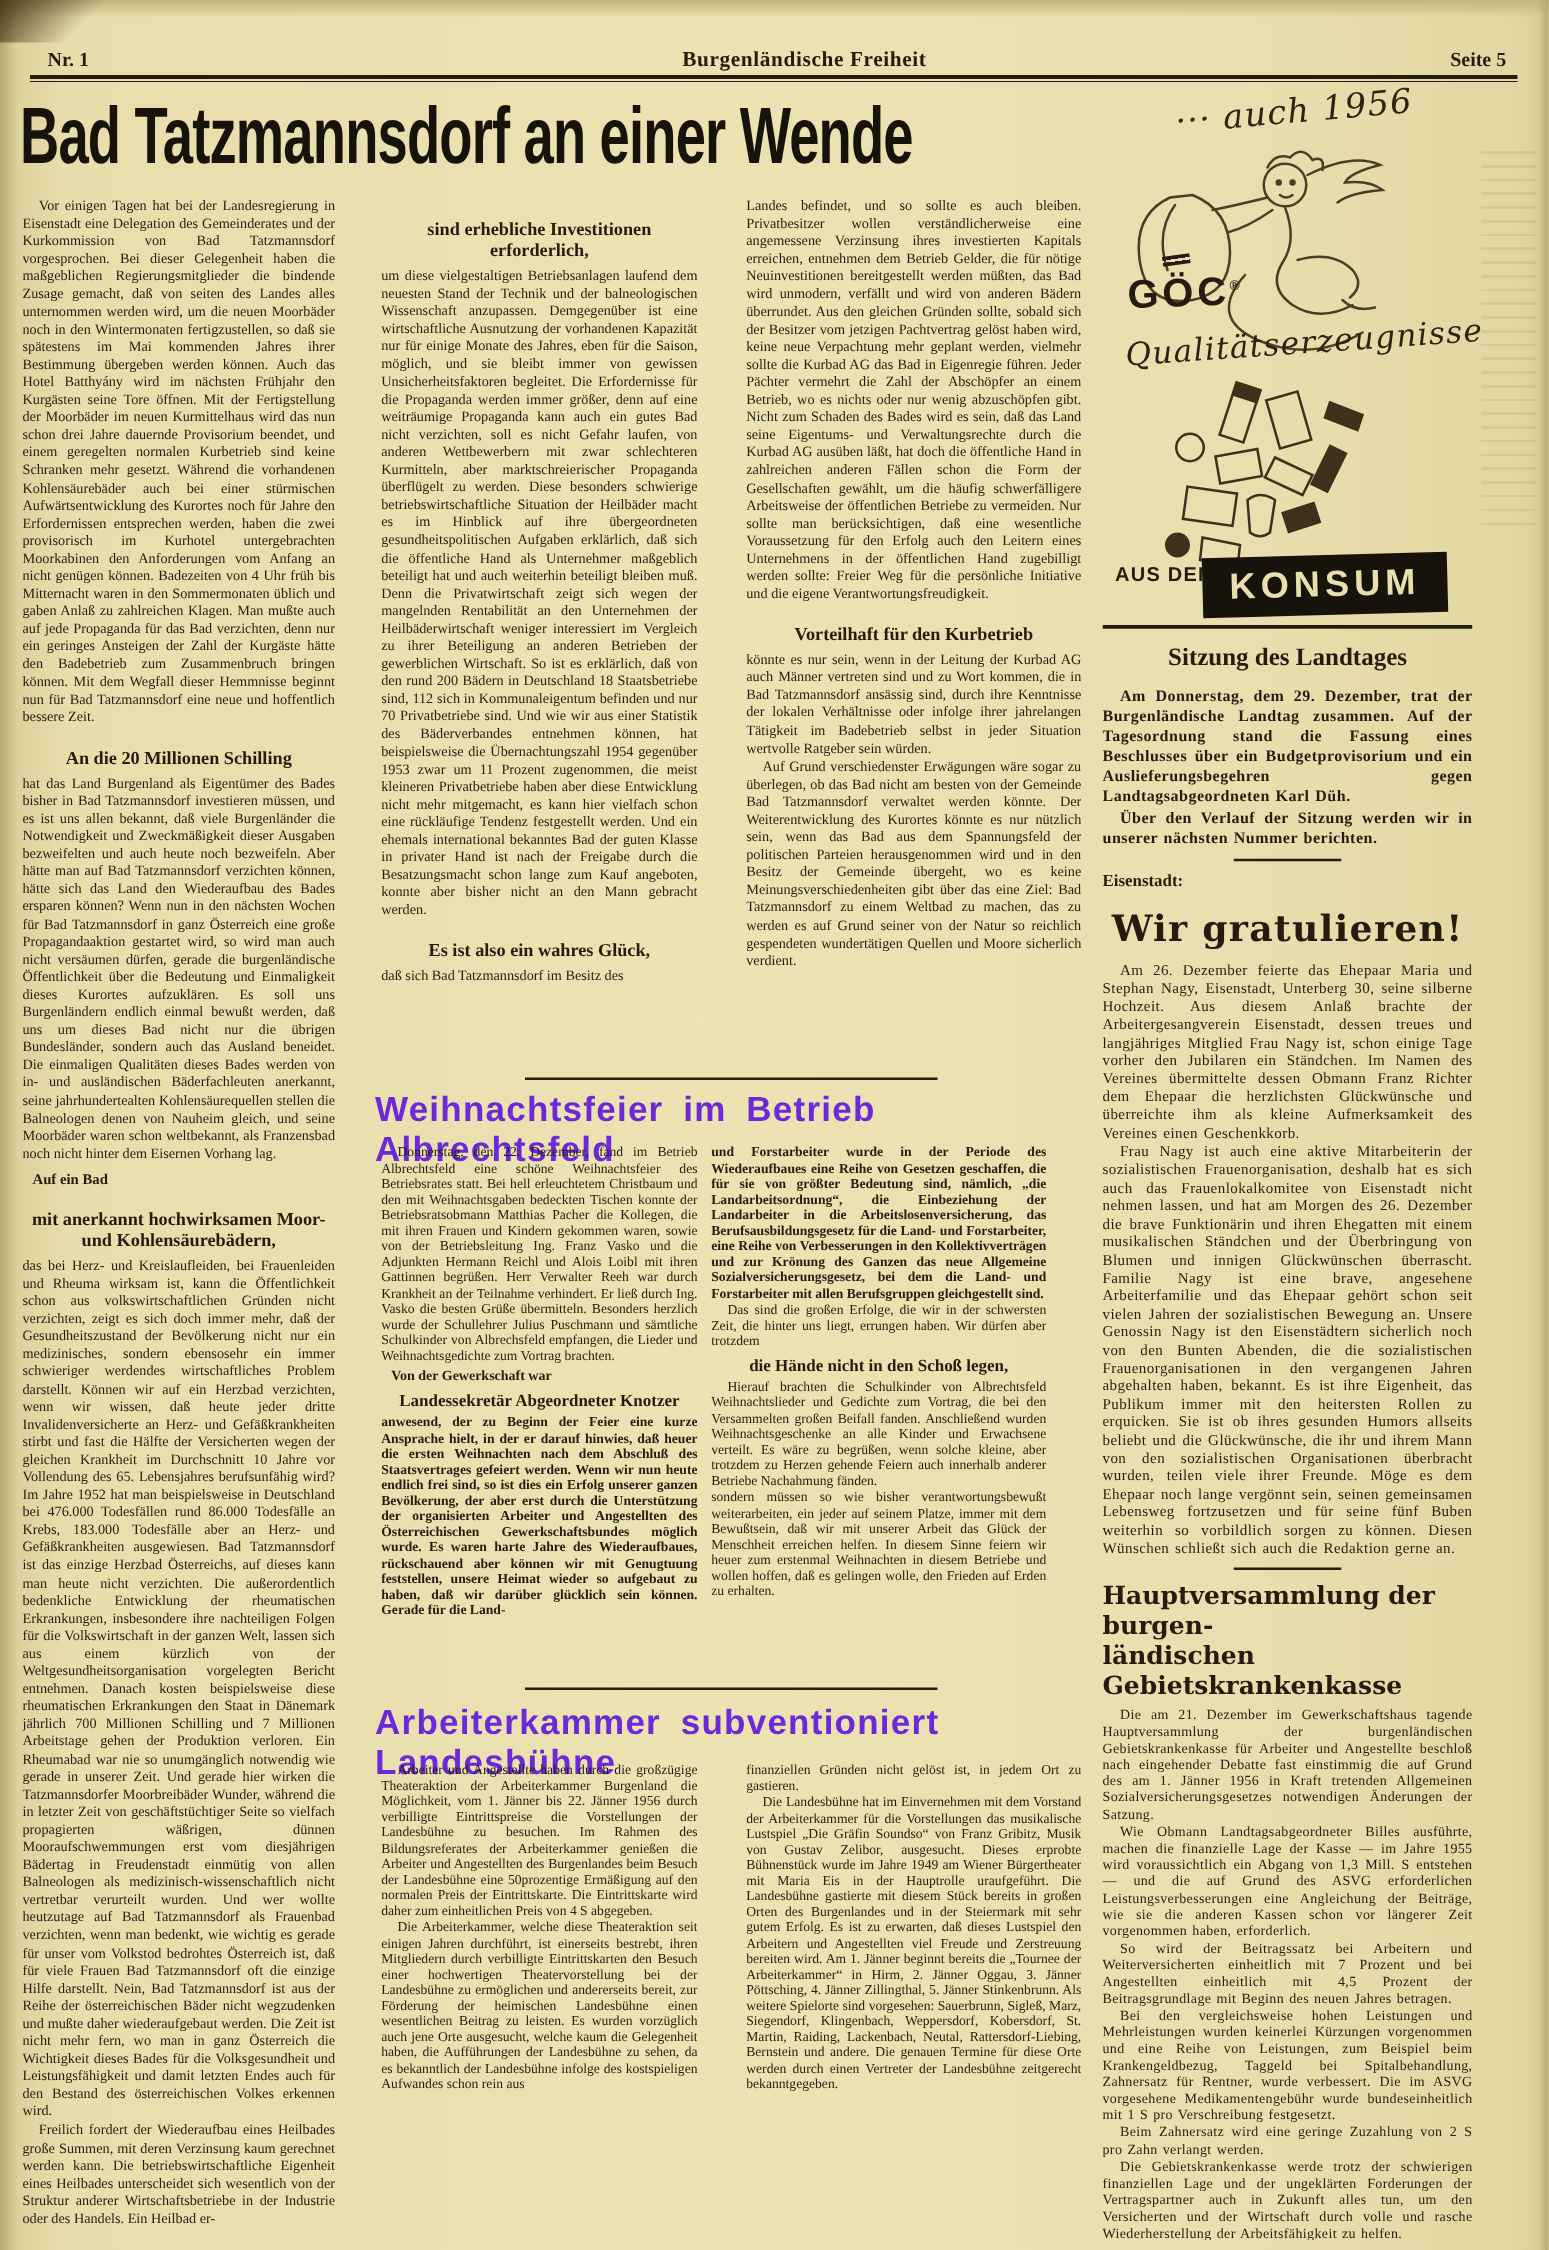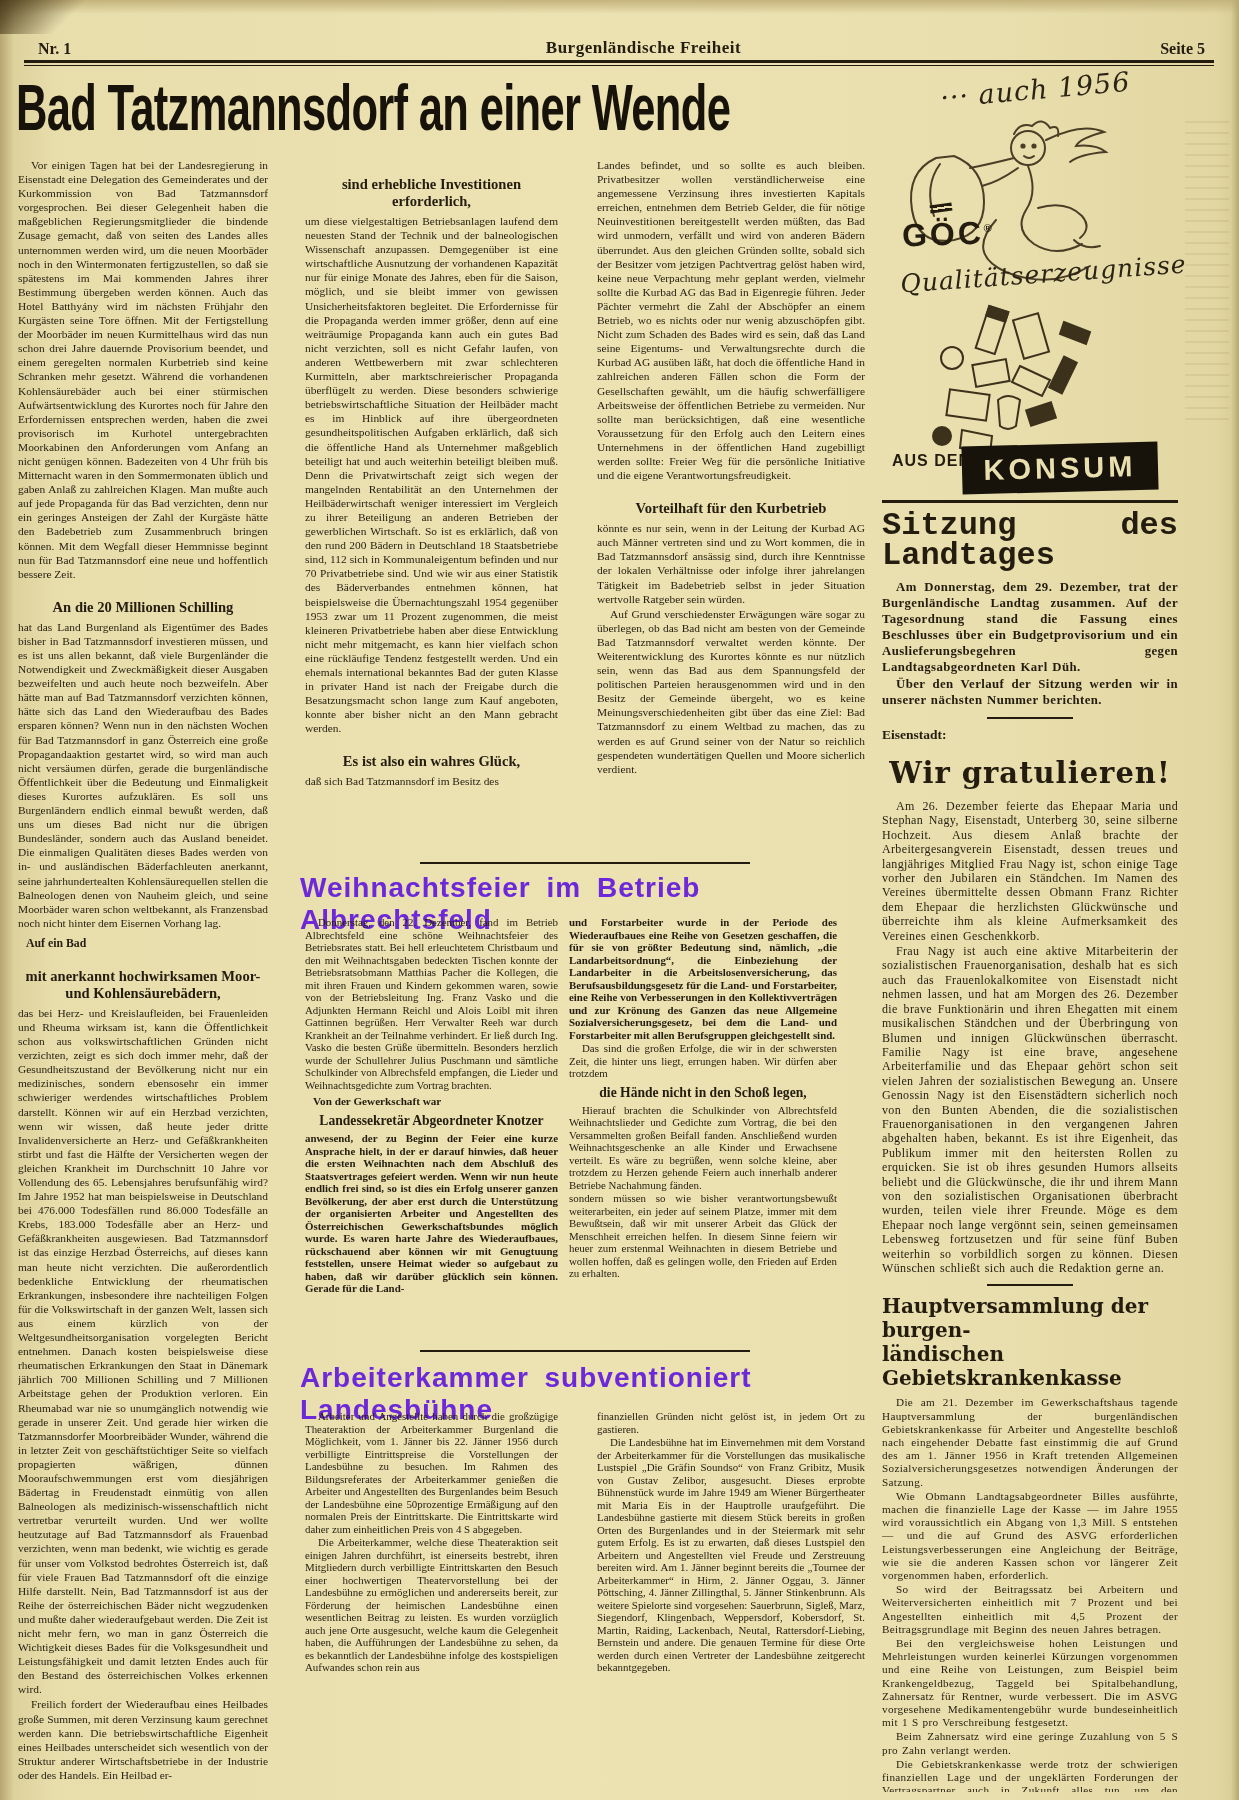--- a/index.html
+++ b/index.html
@@ -43,22 +43,22 @@
   .sec .subhead{font-size:13.6px;line-height:16px;margin:5px 0 3px;}
   .sec .leadin{font-size:11.2px;line-height:13px;margin:4px 0 0;}
   .secrule-arb{left:420px;top:1350px;width:330px;}
   .arb-title{left:300px;top:1362px;width:570px;font-size:28px;line-height:32px;}
   .arb-left{left:305px;top:1410px;width:253px;height:382px;}
   .arb-right{left:597px;top:1410px;width:268px;height:382px;}
   
   .rightcol{left:882px;top:500px;width:296px;height:1292px;overflow:hidden;text-align:justify;}
   .rule-heavy{height:3px;background:#241d0f;margin:0 0 8px;}
   .minirule{width:86px;height:2px;background:#241d0f;margin:9px auto 8px;}
-  .sitzung-title{font-family:Liberation Mono, monospace;font-weight:bold;font-size:32px;line-height:30px;
-    margin:2px 0 8px;}
+  .sitzung-title{font-family:Liberation Serif, serif;font-weight:bold;font-size:20px;line-height:30px;
+    text-align:center;margin:2px 0 8px;}
   .sitzung .para{font-size:12.8px;line-height:16px;letter-spacing:.4px;word-spacing:1px;text-indent:14px;}
   .kicker{font-weight:bold;font-size:13.5px;margin:2px 0 14px;text-align:left;}
   .grat-title{font-family:"DejaVu Serif",serif;font-weight:bold;font-size:29px;line-height:33px;
     text-align:center;margin:2px 0 9px;letter-spacing:1px;}
   .grat .para{font-size:12px;line-height:14.4px;letter-spacing:.35px;word-spacing:1.2px;text-indent:14px;}
   .kk-title{font-family:"DejaVu Serif",serif;font-weight:bold;font-size:20px;line-height:24px;
     text-align:left;margin:2px 0 6px;}
   .kk .para{font-size:11.2px;line-height:13.2px;letter-spacing:.3px;word-spacing:1px;text-indent:14px;}
   
   .adblock{left:878px;top:100px;width:350px;height:398px;}
@@ -219,17 +219,17 @@
   <div class="kk">
     <div class="kk-title">
       <div>Hauptversammlung der burgen-</div>
       <div>ländischen Gebietskrankenkasse</div>
     </div>
     <div>
         <p class="para">Die am 21. Dezember im Gewerkschaftshaus tagende Hauptversammlung der burgenländischen Gebietskrankenkasse für Arbeiter und Angestellte beschloß nach eingehender Debatte fast einstimmig die auf Grund des am 1. Jänner 1956 in Kraft tretenden Allgemeinen Sozialversicherungsgesetzes notwendigen Änderungen der Satzung.</p>
         <p class="para">Wie Obmann Landtagsabgeordneter Billes ausführte, machen die finanzielle Lage der Kasse — im Jahre 1955 wird voraussichtlich ein Abgang von 1,3 Mill. S entstehen — und die auf Grund des ASVG erforderlichen Leistungsverbesserungen eine Angleichung der Beiträge, wie sie die anderen Kassen schon vor längerer Zeit vorgenommen haben, erforderlich.</p>
         <p class="para">So wird der Beitragssatz bei Arbeitern und Weiterversicherten einheitlich mit 7 Prozent und bei Angestellten einheitlich mit 4,5 Prozent der Beitragsgrundlage mit Beginn des neuen Jahres betragen.</p>
         <p class="para">Bei den vergleichsweise hohen Leistungen und Mehrleistungen wurden keinerlei Kürzungen vorgenommen und eine Reihe von Leistungen, zum Beispiel beim Krankengeldbezug, Taggeld bei Spitalbehandlung, Zahnersatz für Rentner, wurde verbessert. Die im ASVG vorgesehene Medikamentengebühr wurde bundeseinheitlich mit 1 S pro Verschreibung festgesetzt.</p>
-        <p class="para">Beim Zahnersatz wird eine geringe Zuzahlung von 5 S pro Zahn verlangt werden.</p>
+        <p class="para">Beim Zahnersatz wird eine geringe Zuzahlung von 2 S pro Zahn verlangt werden.</p>
         <p class="para">Die Gebietskrankenkasse werde trotz der schwierigen finanziellen Lage und der ungeklärten Forderungen der Vertragspartner auch in Zukunft alles tun, um den Versicherten und der Wirtschaft durch volle und rasche Wiederherstellung der Arbeitsfähigkeit zu helfen.</p>
       </div>
   </div>
 </div>
 
 </body></html>

